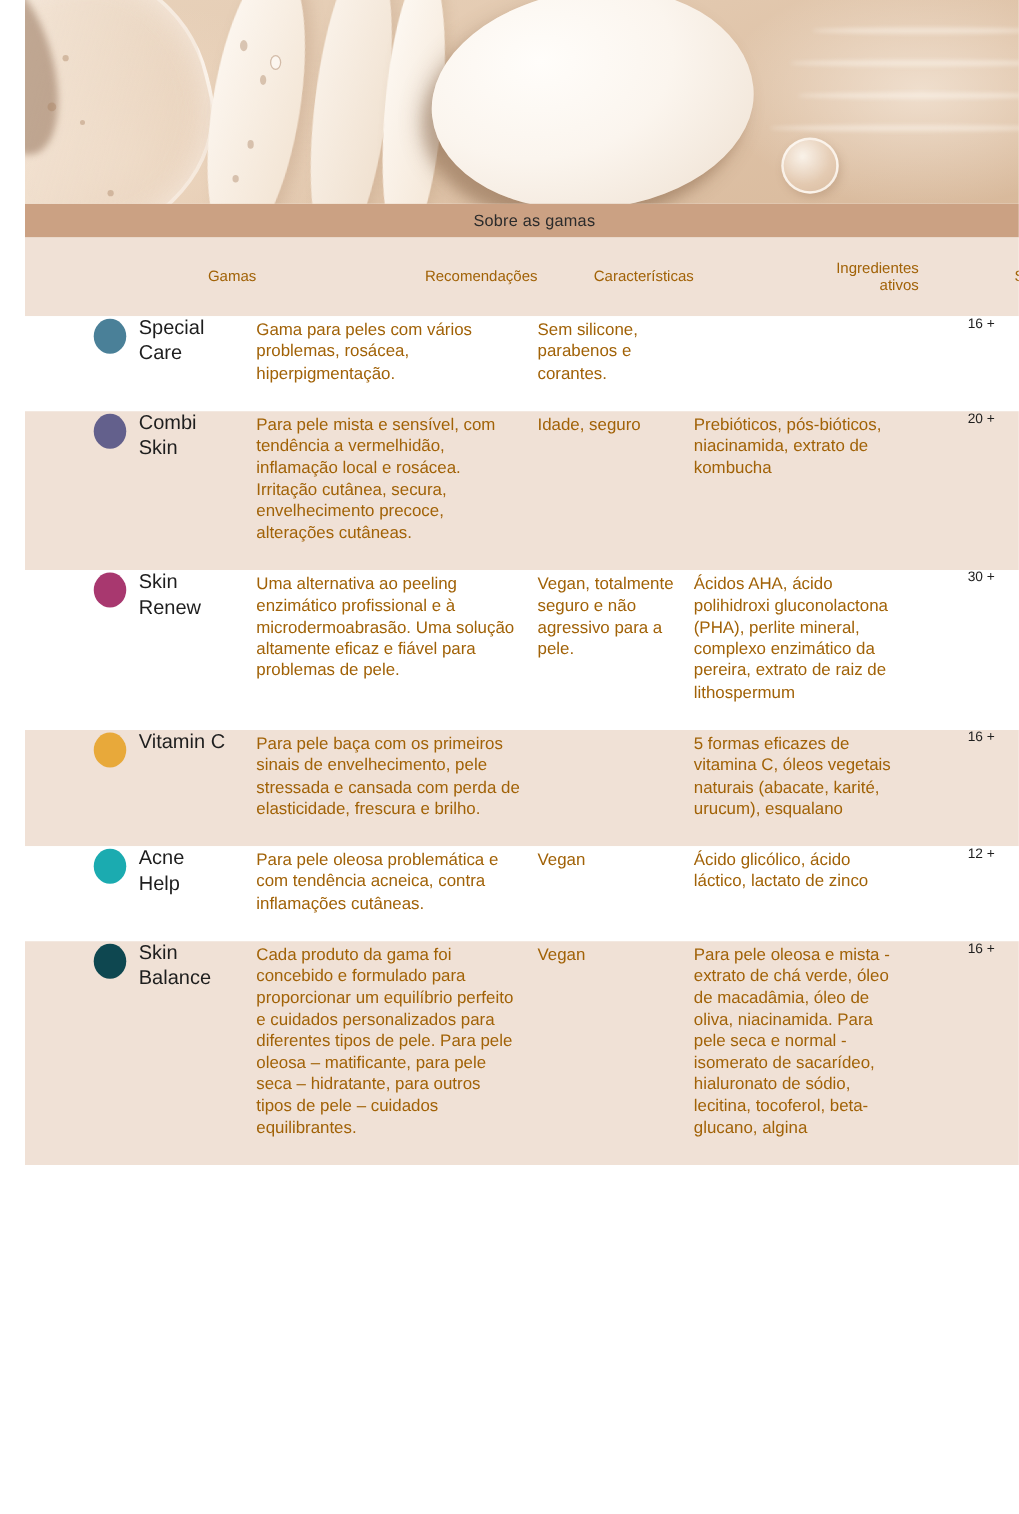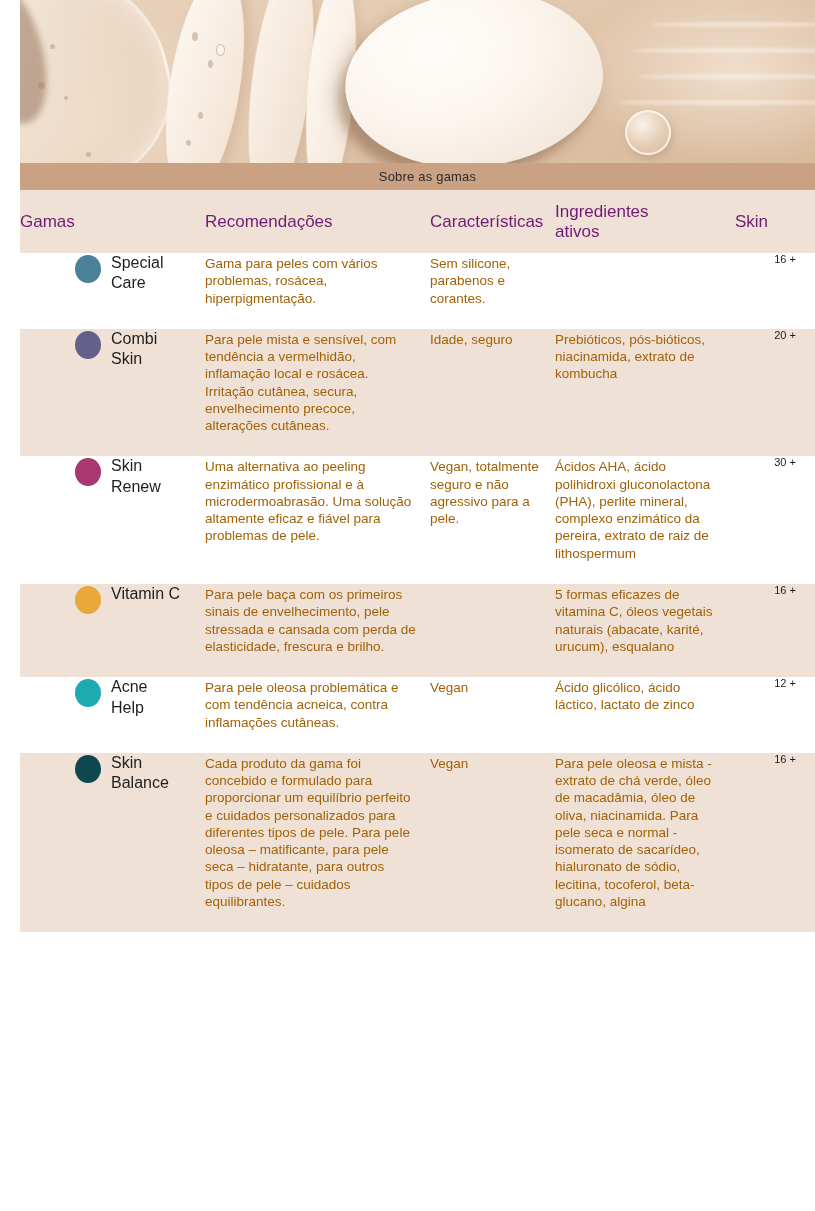--- a/index.html
+++ b/index.html
@@ -141,23 +141,23 @@
   .table {
     width: 815px;
   }
   .thead {
     background: #f0e1d6;
     height: 63px;
     display: flex;
     align-items: center;
   }
   .th {
-    font-size: 17px;
-    color: #701a75;
-    text-align: left;
+    font-size: 12px;
+    color: #a16207;
+    text-align: right;
     line-height: 1.12;
   }
 
   .row {
     display: flex;
     align-items: flex-start;
     background: #ffffff;
     padding-bottom: 22px;
   }
   .row.alt { background: #f0e1d6; }

